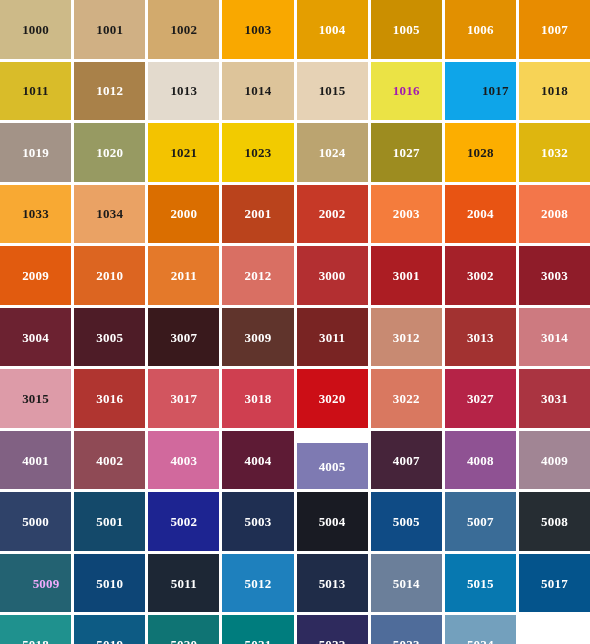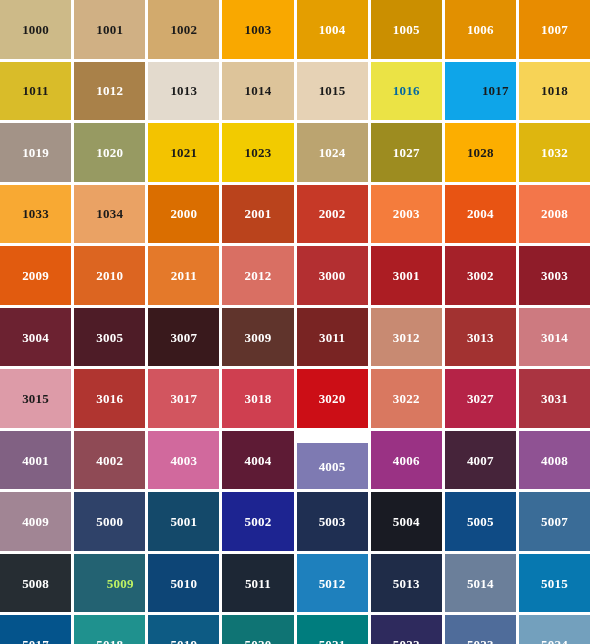--- a/index.html
+++ b/index.html
@@ -74,21 +74,21 @@
     </div>
     <div class="swatch" style="background: rgb(227, 218, 205); color: rgb(26, 26, 26);">
       <span class="code">1013</span>
     </div>
     <div class="swatch" style="background: rgb(221, 196, 154); color: rgb(26, 26, 26);">
       <span class="code">1014</span>
     </div>
     <div class="swatch" style="background: rgb(230, 210, 181); color: rgb(26, 26, 26);">
       <span class="code">1015</span>
     </div>
-    <div class="swatch" style="background: rgb(235, 227, 69); color: #0369a1;">
+    <div class="swatch" style="background: rgb(235, 227, 69); color: #a21caf;">
       <span class="code">1016</span>
     </div>
     <div class="swatch" style="background: #0ea5e9; color: rgb(26, 26, 26); padding-left: 30px;">
       <span class="code">1017</span>
     </div>
     <div class="swatch" style="background: rgb(247, 211, 86); color: rgb(26, 26, 26);">
       <span class="code">1018</span>
     </div>
     <div class="swatch" style="background: rgb(163, 147, 135); color: rgb(255, 255, 255);">
       <span class="code">1019</span>
@@ -218,23 +218,20 @@
     </div>
     <div class="swatch" style="background: rgb(209, 105, 157); color: rgb(255, 255, 255);">
       <span class="code">4003</span>
     </div>
     <div class="swatch" style="background: rgb(94, 27, 53); color: rgb(255, 255, 255);">
       <span class="code">4004</span>
     </div>
     <div class="swatch" style="background: rgb(126, 122, 178); color: rgb(255, 255, 255); margin-top: 12px;">
       <span class="code">4005</span>
     </div>
-    <div class="swatch" style="background: rgb(154, 50, 132); color: rgb(255, 255, 255);">
-      <span class="code">4006</span>
-    </div>
     <div class="swatch" style="background: rgb(70, 36, 58); color: rgb(255, 255, 255);">
       <span class="code">4007</span>
     </div>
     <div class="swatch" style="background: rgb(143, 82, 147); color: rgb(255, 255, 255);">
       <span class="code">4008</span>
     </div>
     <div class="swatch" style="background: rgb(161, 133, 148); color: rgb(255, 255, 255);">
       <span class="code">4009</span>
     </div>
     <div class="swatch" style="background: rgb(47, 66, 105); color: rgb(255, 255, 255);">
@@ -254,21 +251,21 @@
     </div>
     <div class="swatch" style="background: rgb(15, 75, 133); color: rgb(255, 255, 255);">
       <span class="code">5005</span>
     </div>
     <div class="swatch" style="background: rgb(58, 108, 151); color: rgb(255, 255, 255);">
       <span class="code">5007</span>
     </div>
     <div class="swatch" style="background: rgb(38, 45, 51); color: rgb(255, 255, 255);">
       <span class="code">5008</span>
     </div>
-    <div class="swatch" style="background: rgb(35, 98, 114); color: #bef264; padding-left: 21px;">
+    <div class="swatch" style="background: rgb(35, 98, 114); color: #f0abfc; padding-left: 21px;">
       <span class="code">5009</span>
     </div>
     <div class="swatch" style="background: rgb(13, 69, 118); color: rgb(255, 255, 255);">
       <span class="code">5010</span>
     </div>
     <div class="swatch" style="background: rgb(29, 39, 53); color: rgb(255, 255, 255);">
       <span class="code">5011</span>
     </div>
     <div class="swatch" style="background: rgb(30, 128, 189); color: rgb(255, 255, 255);">
       <span class="code">5012</span>

